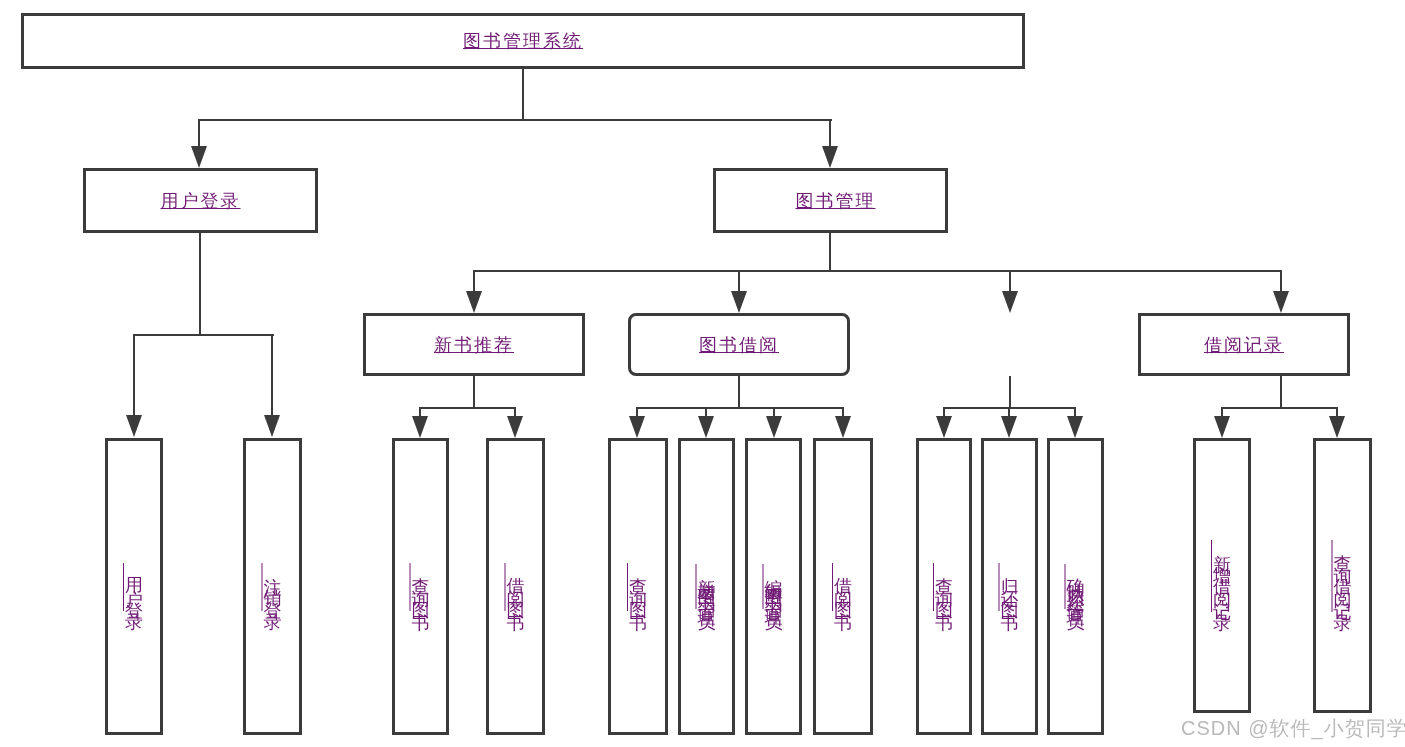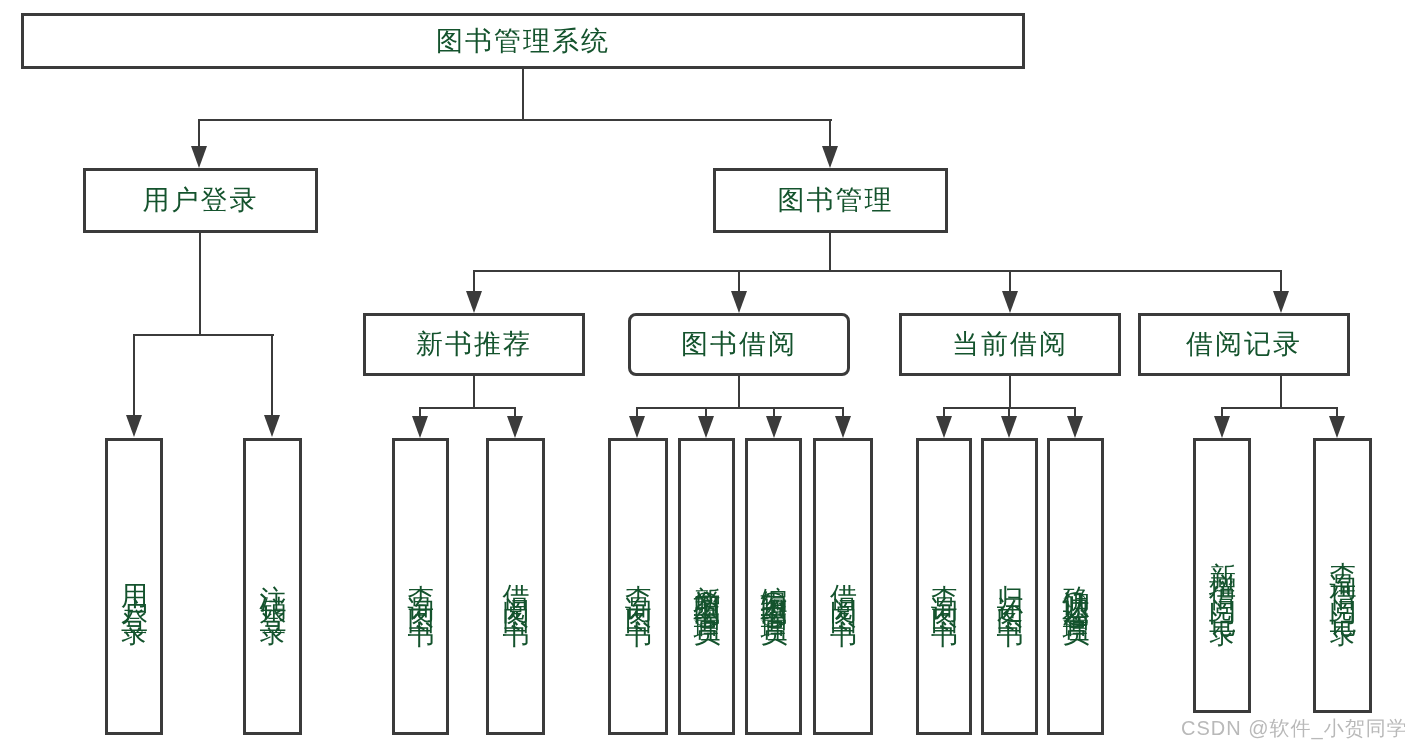--- a/index.html
+++ b/index.html
@@ -14,26 +14,27 @@
   #connector-layer {
     position: absolute;
     left: 0; top: 0;
     width: 1405px; height: 747px;
   }
   .node {
     position: absolute;
     box-sizing: border-box;
     border: 3px solid #3b3b3b;
     background: #ffffff;
-    color: #14532d;
+    color: #701a75;
     display: flex;
     align-items: center;
     justify-content: center;
-    font-size: 27px;
+    font-size: 18px;
     line-height: 1;
+    text-decoration: underline;
   }
   .node.horizontal { letter-spacing: 2px; }
   .node.vertical { writing-mode: vertical-rl; text-orientation: mixed; }
   #watermark {
     position: absolute;
     left: 1181px;
     top: 715px;
     font-size: 20px;
     color: #b9b9b9;
     letter-spacing: 1px;
@@ -97,21 +98,20 @@
       <polygon points="1214,416 1230,416 1222,438" fill="#3b3b3b"></polygon>
       <line x1="1337" y1="408" x2="1337" y2="424" stroke="#3b3b3b" stroke-width="2"></line>
       <polygon points="1329,416 1345,416 1337,438" fill="#3b3b3b"></polygon>
     </svg>
   <div id="watermark">CSDN @软件_小贺同学</div>
 <div class="node horizontal" style="left: 21px; top: 13px; width: 1004px; height: 56px;">图书管理系统</div>
     <div class="node horizontal" style="left: 83px; top: 168px; width: 235px; height: 65px;">用户登录</div>
     <div class="node horizontal" style="left: 713px; top: 168px; width: 235px; height: 65px; padding-left: 10px;">图书管理</div>
     <div class="node horizontal" style="left: 363px; top: 313px; width: 222px; height: 63px;">新书推荐</div>
     <div class="node horizontal" style="left: 628px; top: 313px; width: 222px; height: 63px; border-radius: 8px;">图书借阅</div>
-    <div class="node horizontal" style="left: 899px; top: 313px; width: 222px; height: 63px;">当前借阅</div>
     <div class="node horizontal" style="left: 1138px; top: 313px; width: 212px; height: 63px;">借阅记录</div>
     <div class="node vertical" style="left: 105px; top: 438px; width: 58px; height: 297px; letter-spacing: 12px;">用户登录</div>
     <div class="node vertical" style="left: 243px; top: 438px; width: 59px; height: 297px; letter-spacing: 12px;">注销登录</div>
     <div class="node vertical" style="left: 392px; top: 438px; width: 57px; height: 297px; letter-spacing: 12px;">查询图书</div>
     <div class="node vertical" style="left: 486px; top: 438px; width: 59px; height: 297px; letter-spacing: 12px;">借阅图书</div>
     <div class="node vertical" style="left: 608px; top: 438px; width: 60px; height: 297px; letter-spacing: 12px;">查询图书</div>
     <div class="node vertical" style="left: 678px; top: 438px; width: 57px; height: 297px; letter-spacing: 5px;">新增图书（管理员）</div>
     <div class="node vertical" style="left: 745px; top: 438px; width: 57px; height: 297px; letter-spacing: 5px;">编辑图书（管理员）</div>
     <div class="node vertical" style="left: 813px; top: 438px; width: 60px; height: 297px; letter-spacing: 12px;">借阅图书</div>
     <div class="node vertical" style="left: 916px; top: 438px; width: 56px; height: 297px; letter-spacing: 12px;">查询图书</div>

